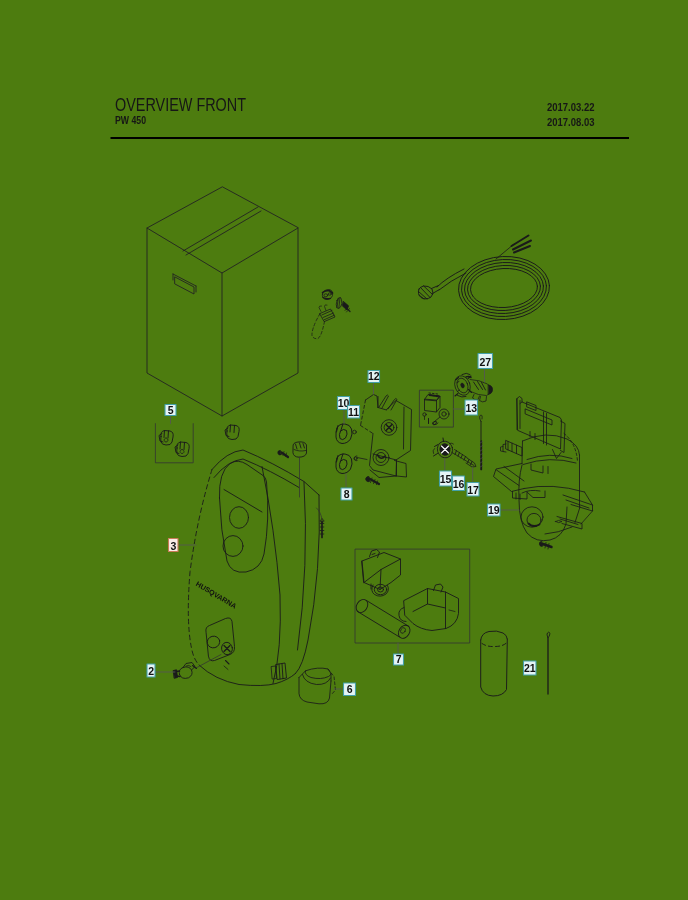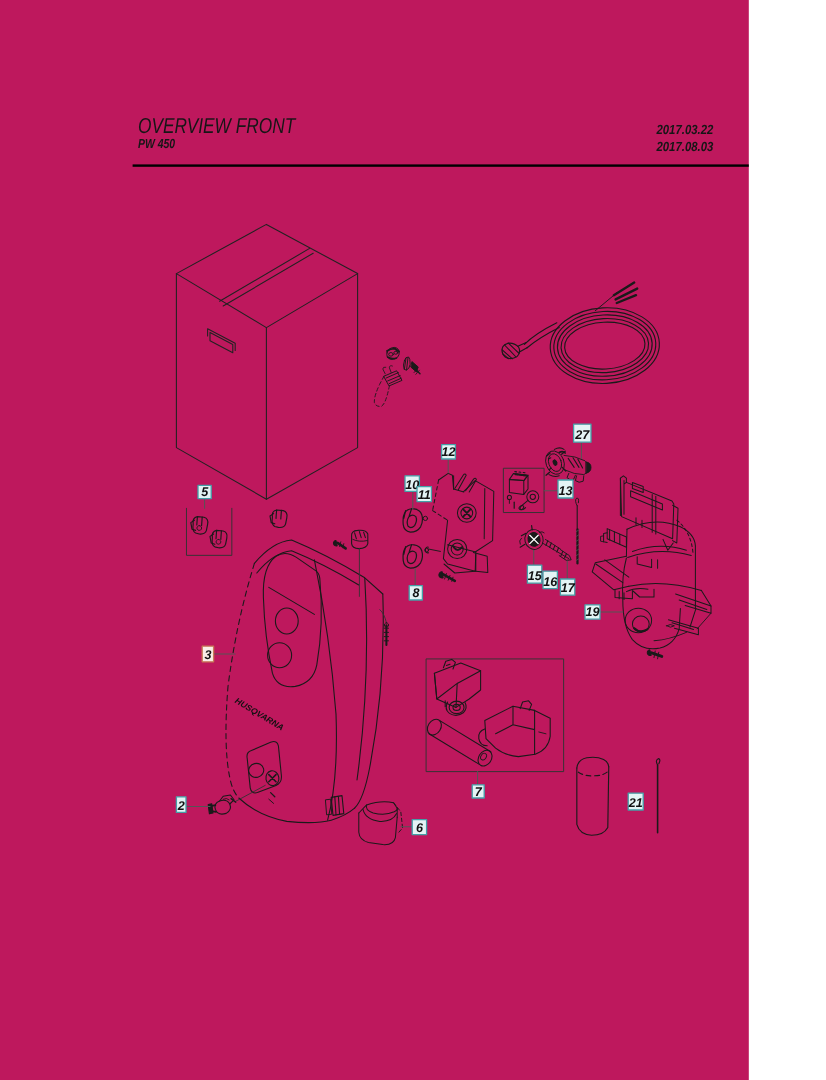--- a/index.html
+++ b/index.html
@@ -1,17 +1,17 @@
 <!DOCTYPE html>
 <html><head>
 <meta charset="utf-8">
 <style>
   html,body{margin:0;padding:0;background:#fff;}
-  #page{position:relative;width:624px;height:900px;background:#be185d;overflow:hidden;
-        font-family:"Liberation Sans", sans-serif;font-style:italic;}
+  #page{position:relative;width:688px;height:900px;background:#4d7c0f;overflow:hidden;
+        font-family:"Liberation Sans", sans-serif;}
   svg{position:absolute;top:0;left:0;}
   text{font-family:"Liberation Sans", sans-serif;}
 </style>
 </head>
 <body>
 <div id="page">
 <svg width="688" height="900" viewBox="0 0 688 900" fill="none" stroke-linecap="round" stroke-linejoin="round">
 
 <g id="header" stroke="none" fill="#161616">
   <text x="115" y="111" font-size="18" textLength="131" lengthAdjust="spacingAndGlyphs">OVERVIEW FRONT</text>

